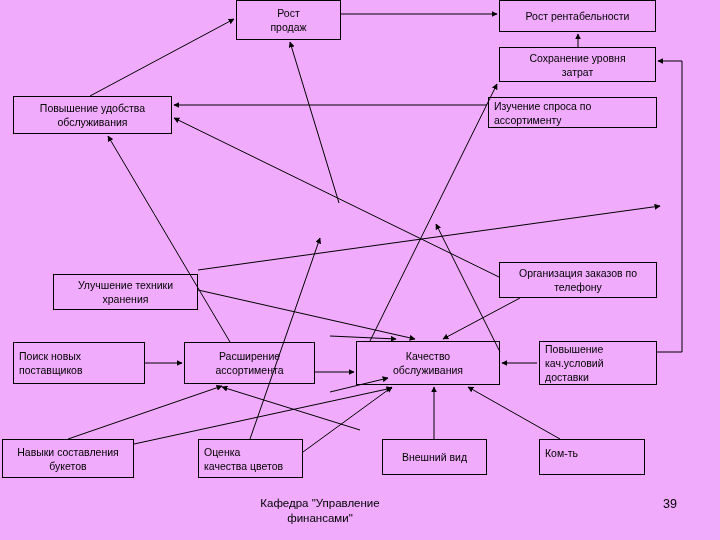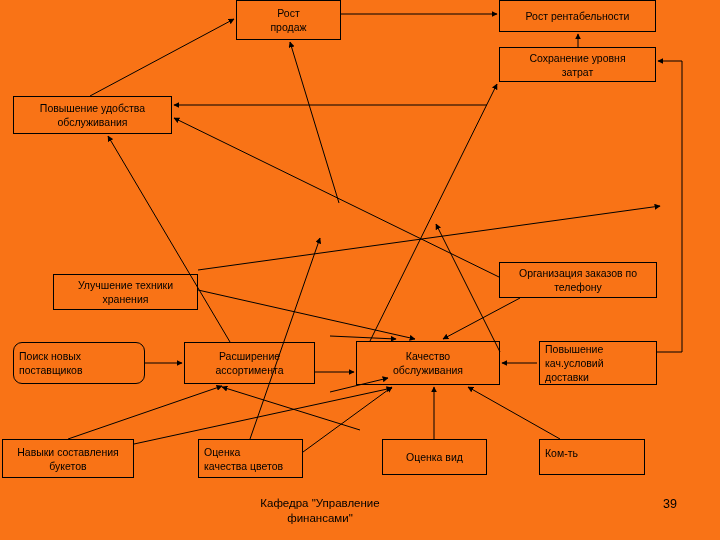--- a/index.html
+++ b/index.html
@@ -4,21 +4,21 @@
 <style>
   html, body {
     margin: 0;
     padding: 0;
     background: #ffffff;
   }
   #page {
     position: relative;
     width: 720px;
     height: 540px;
-    background: #f97316;
+    background: #f0abfc;
     overflow: hidden;
     font-family: "Liberation Sans", sans-serif;
   }
   #diagram-svg {
     position: absolute;
     left: 0;
     top: 0;
     width: 720px;
     height: 540px;
   }
@@ -155,33 +155,37 @@
   <div class="node-box align-center" style="left:499px; top:47px; width:157px; height:35px;">
     <div class="node-label">Сохранение уровня
 затрат</div>
   </div>
 
   <div class="node-box align-center" style="left:13px; top:96px; width:159px; height:38px;">
     <div class="node-label">Повышение удобства
 обслуживания</div>
   </div>
 
+  <div class="node-box align-left" style="left:488px; top:97px; width:169px; height:31px;">
+    <div class="node-label">Изучение спроса по
+ассортименту</div>
+  </div>
 
 
   <div class="node-box align-center" style="left:53px; top:262px; width:145px; height:36px;margin-top:12px;">
     <div class="node-label">Улучшение техники
 хранения</div>
   </div>
 
   <div class="node-box align-center" style="left:499px; top:262px; width:158px; height:36px;">
     <div class="node-label">Организация заказов по
 телефону</div>
   </div>
 
-  <div class="node-box align-left" style="left:13px; top:342px; width:132px; height:42px;border-radius:9px;">
+  <div class="node-box align-left" style="left:13px; top:342px; width:132px; height:42px;">
     <div class="node-label">Поиск новых
 поставщиков</div>
   </div>
 
   <div class="node-box align-center" style="left:184px; top:342px; width:131px; height:42px;">
     <div class="node-label">Расширение
 ассортимента</div>
   </div>
 
   <div class="node-box align-center" style="left:356px; top:341px; width:144px; height:44px;">
@@ -199,21 +203,21 @@
     <div class="node-label">Навыки составления
 букетов</div>
   </div>
 
   <div class="node-box align-left" style="left:198px; top:439px; width:105px; height:39px;">
     <div class="node-label">Оценка
 качества цветов</div>
   </div>
 
   <div class="node-box align-center" style="left:382px; top:439px; width:105px; height:36px;">
-    <div class="node-label">Оценка вид</div>
+    <div class="node-label">Внешний вид</div>
   </div>
 
   <div class="node-box align-left top" style="left:539px; top:439px; width:106px; height:36px;">
     <div class="node-label" style="padding-top:6px;">Ком-ть</div>
   </div>
 
   <div class="footer-title">Кафедра "Управление
 финансами"</div>
   <div class="footer-page">39</div>
 

